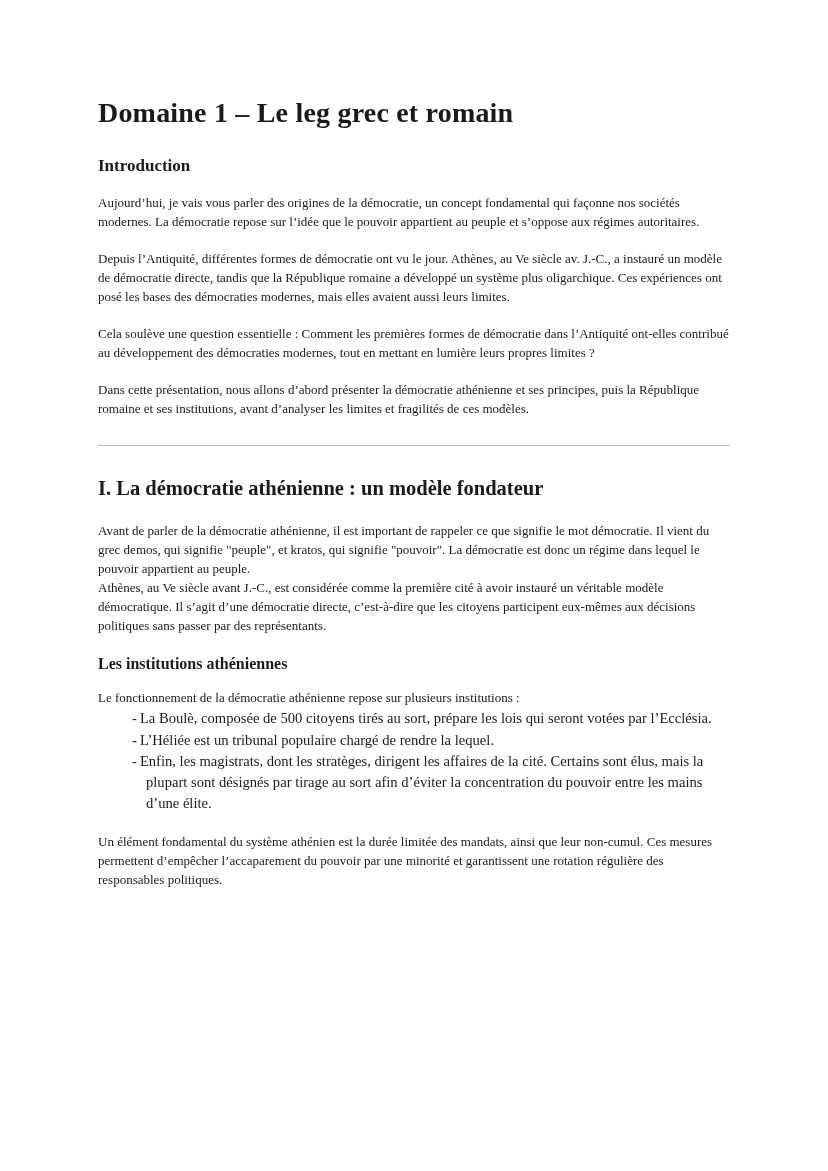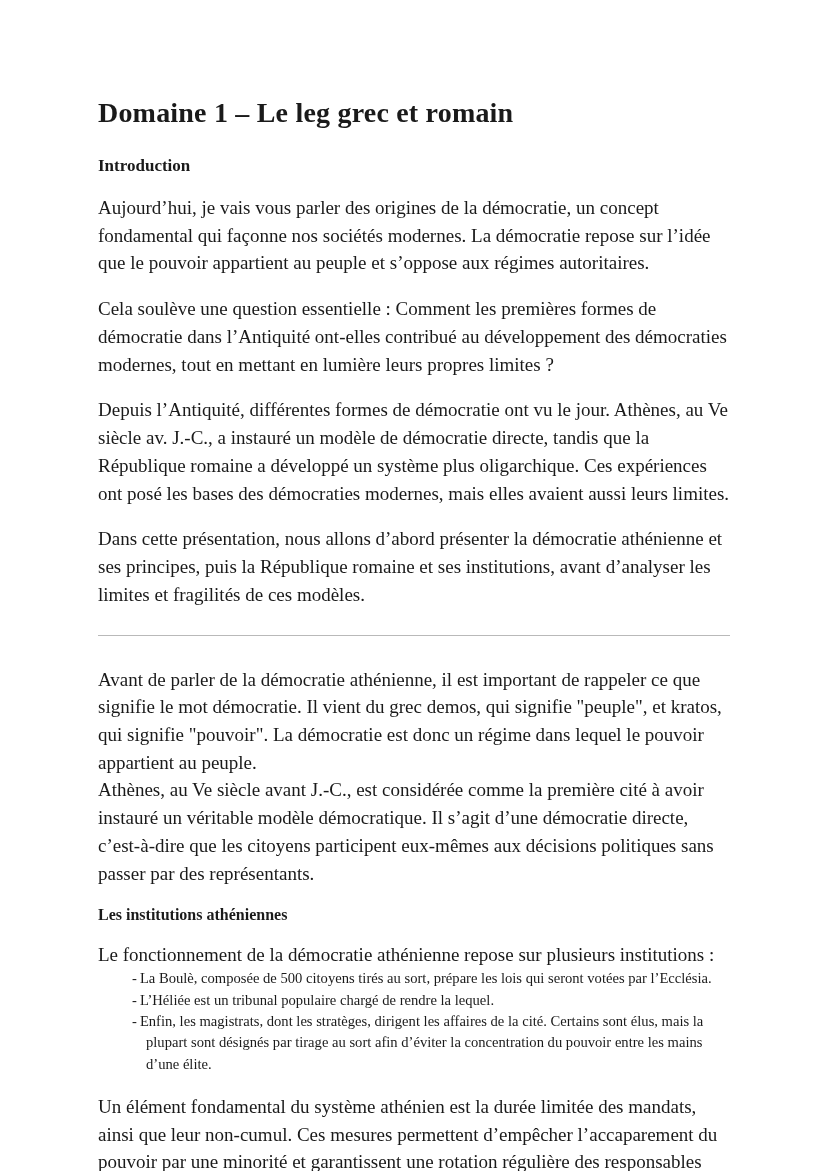--- a/index.html
+++ b/index.html
@@ -39,21 +39,21 @@
     font-size: 20.5px;
     margin: 0 0 22px 0;
   }
   .h3 {
     font-size: 16px;
     font-weight: bold;
     margin: 0 0 16px 0;
     line-height: 1.2;
   }
   p {
-    font-size: 19px;
+    font-size: 13px;
     line-height: 1.46;
     margin: 0 0 18px 0;
     text-align: left;
   }
   p.tight {
     margin-bottom: 0;
   }
   .divider {
     border: none;
     border-top: 1px solid #b9b9b9;
@@ -78,26 +78,27 @@
 </head>
 <body>
 
 <div class="page">
 
   <h1 class="doc-title">Domaine 1 – Le leg grec et romain</h1>
 
   <h2 class="h2">Introduction</h2>
 
   <p>Aujourd’hui, je vais vous parler des origines de la démocratie, un concept fondamental qui façonne nos sociétés modernes. La démocratie repose sur l’idée que le pouvoir appartient au peuple et s’oppose aux régimes autoritaires.</p>
+  <p>Depuis l’Antiquité, différentes formes de démocratie ont vu le jour. Athènes, au Ve siècle av. J.-C., a instauré un modèle de démocratie directe, tandis que la République romaine a développé un système plus oligarchique. Ces expériences ont posé les bases des démocraties modernes, mais elles avaient aussi leurs limites.</p>
   <p>Cela soulève une question essentielle : Comment les premières formes de démocratie dans l’Antiquité ont-elles contribué au développement des démocraties modernes, tout en mettant en lumière leurs propres limites ?</p>
-  <p>Depuis l’Antiquité, différentes formes de démocratie ont vu le jour. Athènes, au Ve siècle av. J.-C., a instauré un modèle de démocratie directe, tandis que la République romaine a développé un système plus oligarchique. Ces expériences ont posé les bases des démocraties modernes, mais elles avaient aussi leurs limites.</p>
   <p>Dans cette présentation, nous allons d’abord présenter la démocratie athénienne et ses principes, puis la République romaine et ses institutions, avant d’analyser les limites et fragilités de ces modèles.</p>
 
   <hr class="divider">
 
+  <h2 class="h2 section">I. La démocratie athénienne : un modèle fondateur</h2>
 
   <p class="tight">Avant de parler de la démocratie athénienne, il est important de rappeler ce que signifie le mot démocratie. Il vient du grec demos, qui signifie "peuple", et kratos, qui signifie "pouvoir". La démocratie est donc un régime dans lequel le pouvoir appartient au peuple.</p>
   <p>Athènes, au Ve siècle avant J.-C., est considérée comme la première cité à avoir instauré un véritable modèle démocratique. Il s’agit d’une démocratie directe, c’est-à-dire que les citoyens participent eux-mêmes aux décisions politiques sans passer par des représentants.</p>
 
   <h3 class="h3">Les institutions athéniennes</h3>
 
   <p class="tight">Le fonctionnement de la démocratie athénienne repose sur plusieurs institutions :</p>
 
   <div class="bullet-block">
     <p class="bullet"><span class="dash">-</span><span>La Boulè, composée de 500 citoyens tirés au sort, prépare les lois qui seront votées par l’Ecclésia.</span></p>

